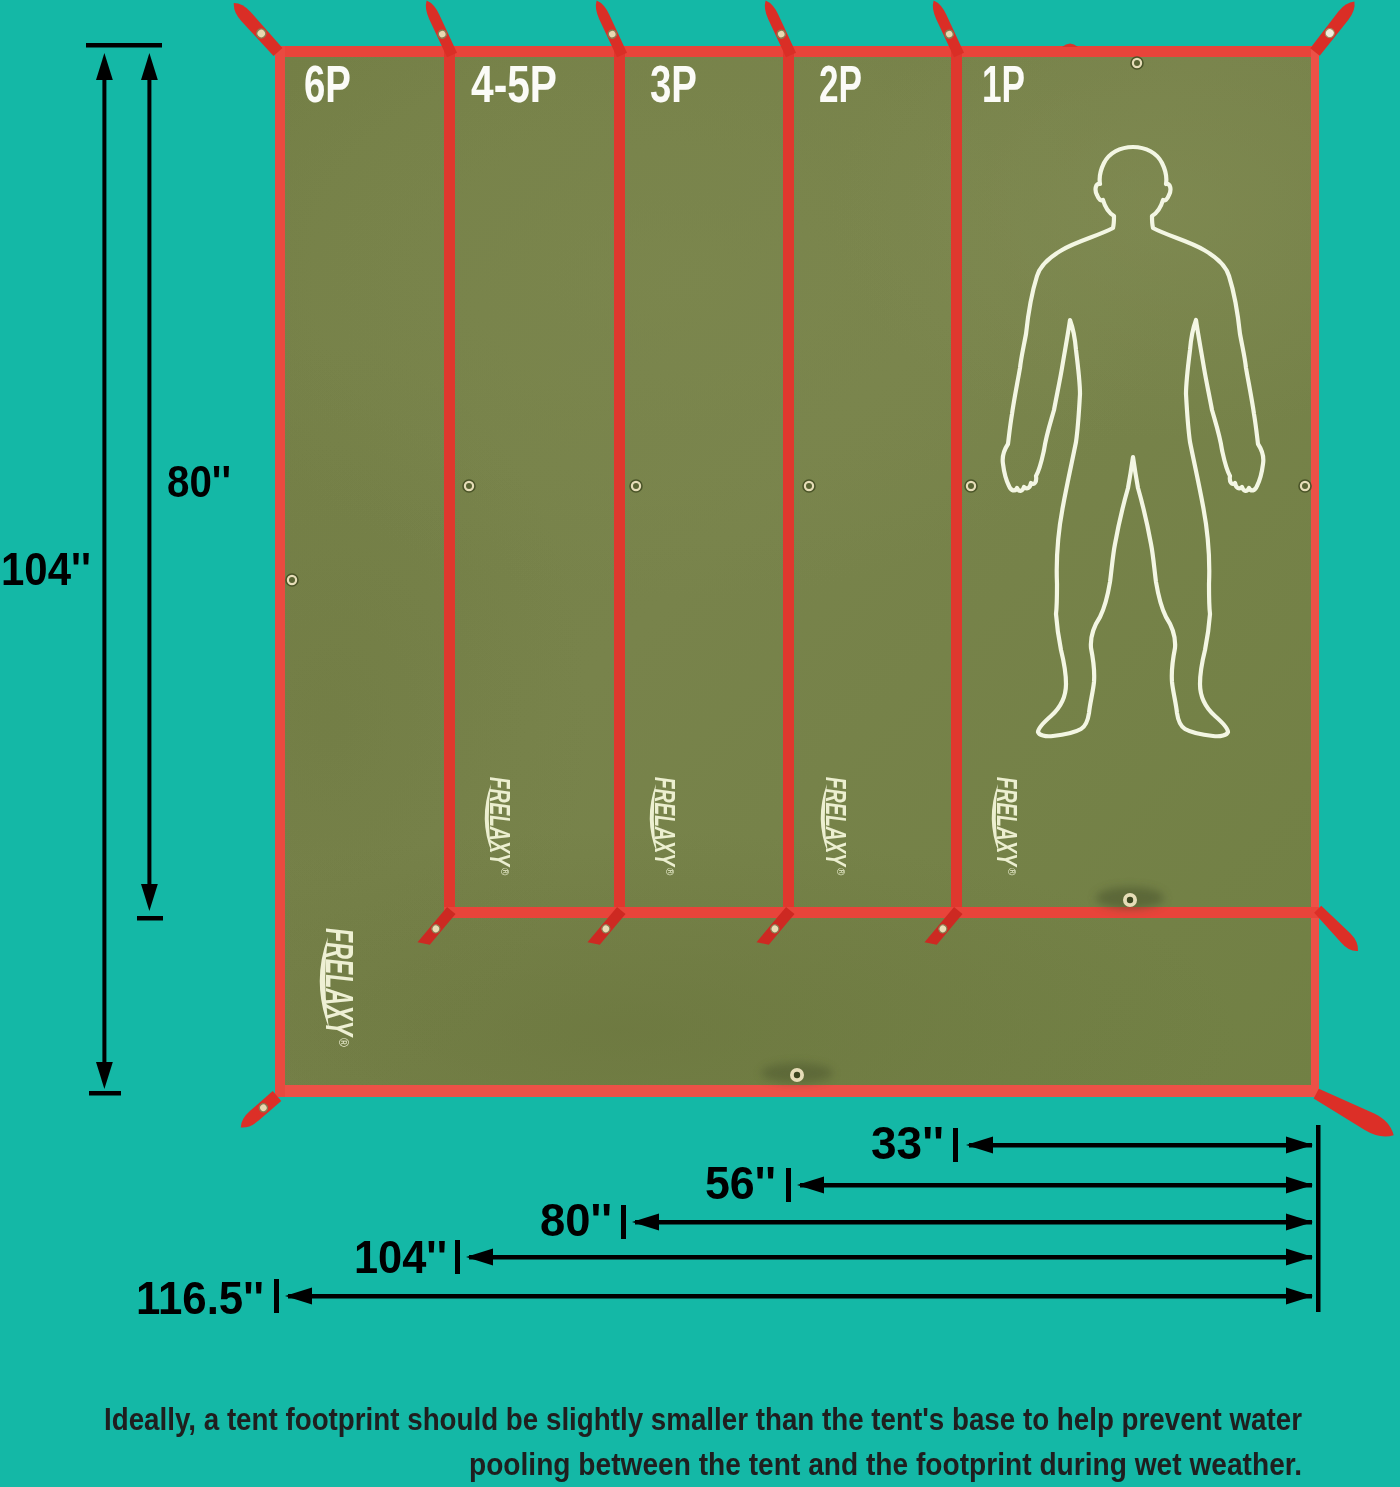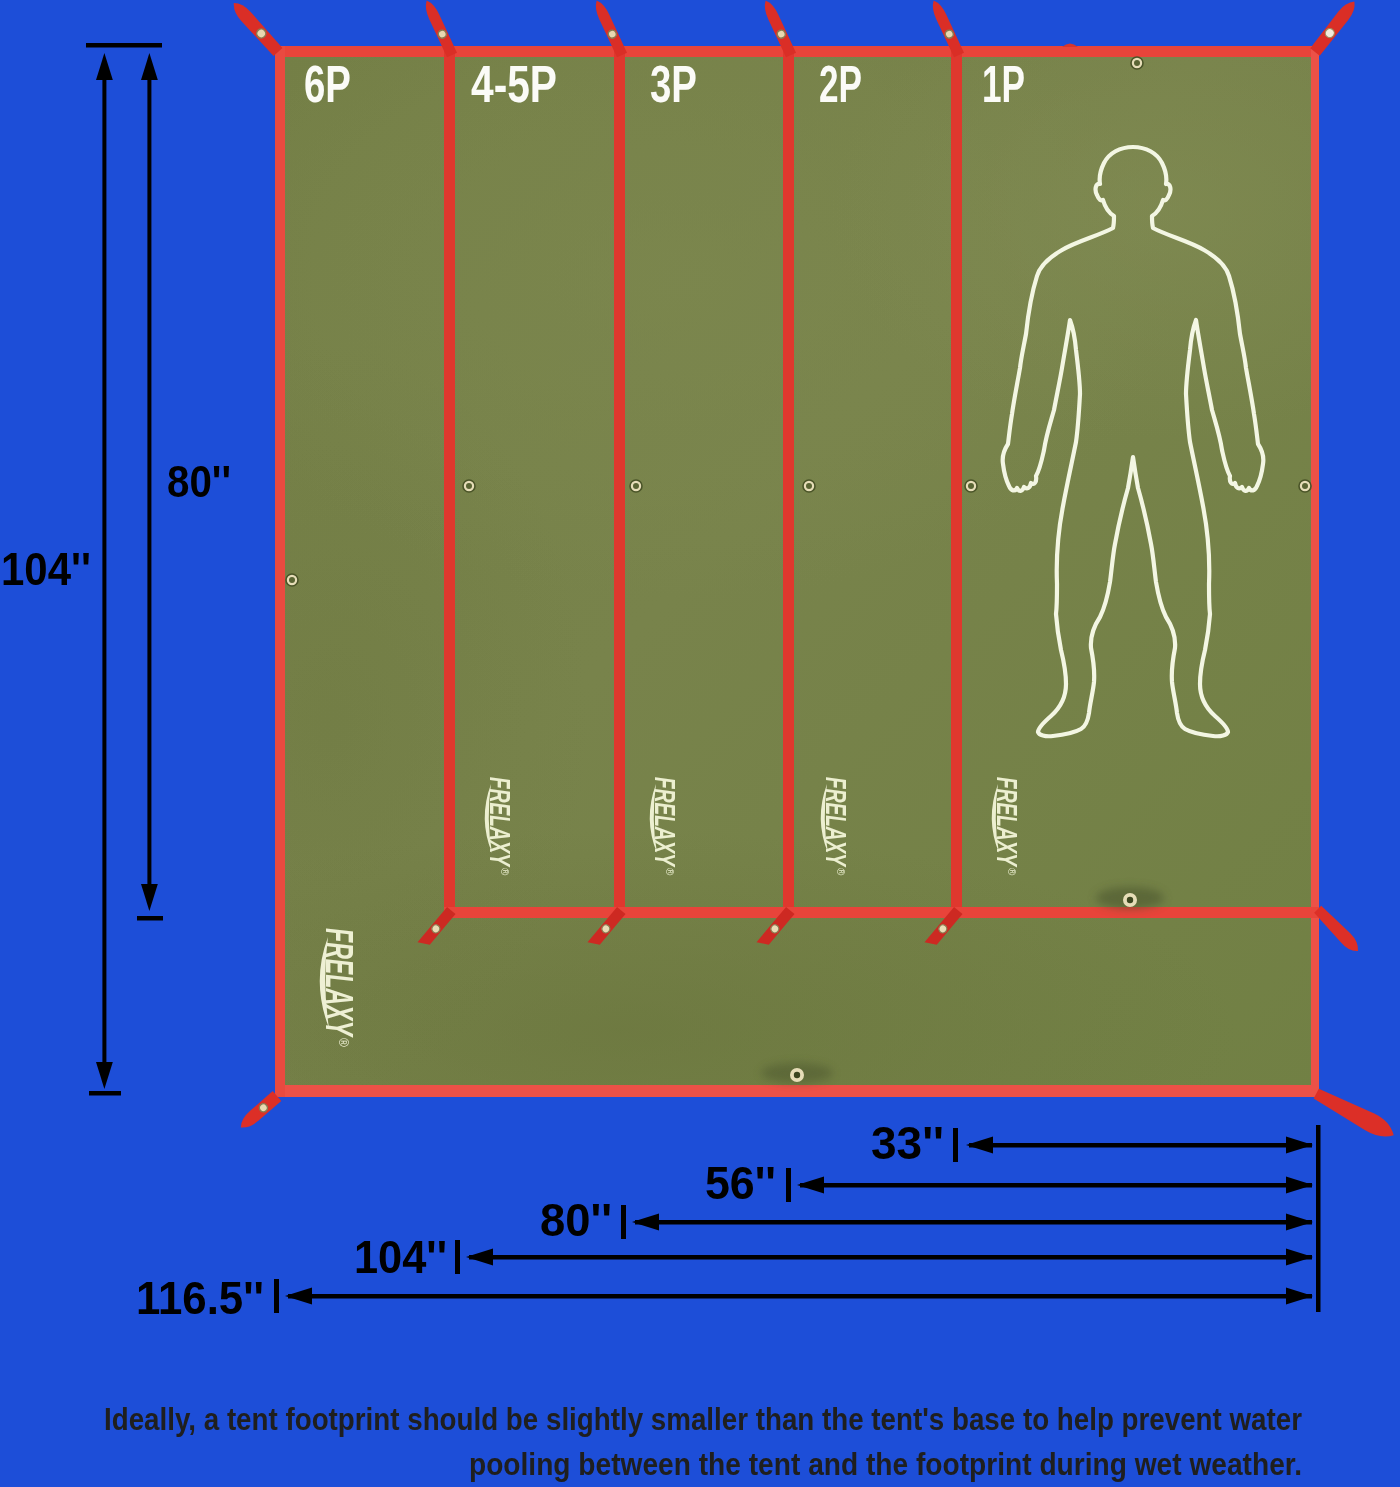--- a/index.html
+++ b/index.html
@@ -1,16 +1,16 @@
 <!DOCTYPE html>
 <html><head>
 <meta charset="utf-8">
 <style>
   html,body{margin:0;padding:0;background:#ffffff;}
-  #page{width:1400px;height:1487px;position:relative;background:#1d4ed8;font-family:"Liberation Sans", sans-serif;}
+  #page{width:1400px;height:1487px;position:relative;background:#14b8a6;font-family:"Liberation Sans", sans-serif;}
   svg{display:block;}
   text{font-family:"Liberation Sans", sans-serif;}
 </style>
 </head>
 <body>
 
 <div id="page">
 <svg width="1400" height="1487" viewBox="0 0 1400 1487">
   <defs>
     <linearGradient id="gsh" x1="0" y1="0" x2="1" y2="1">

